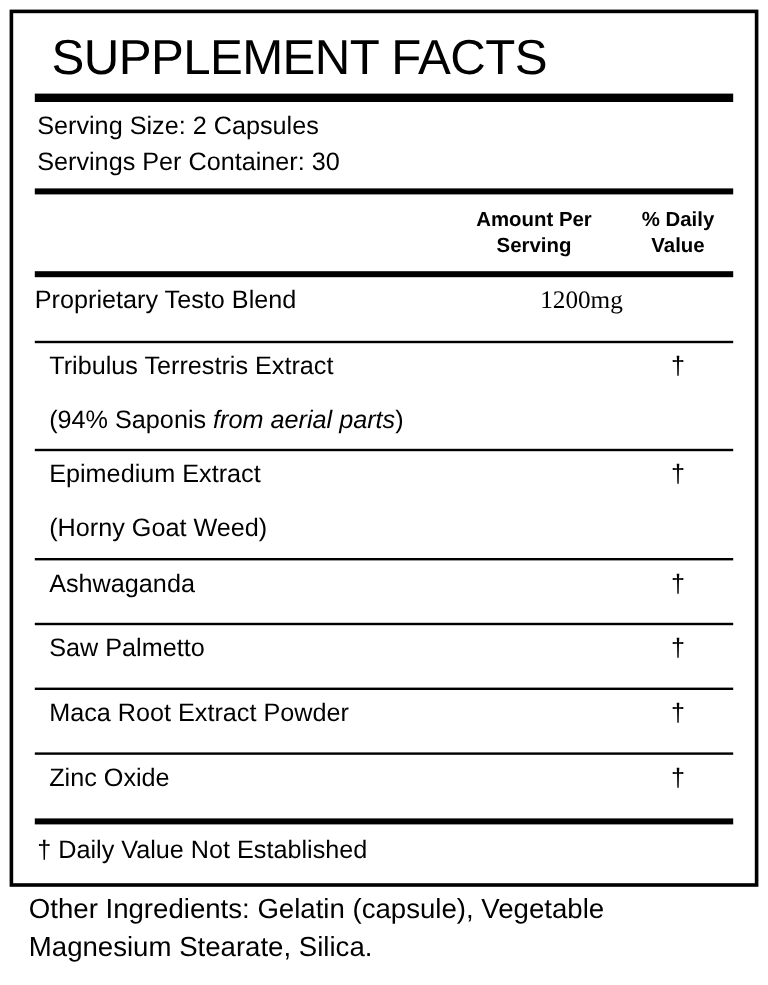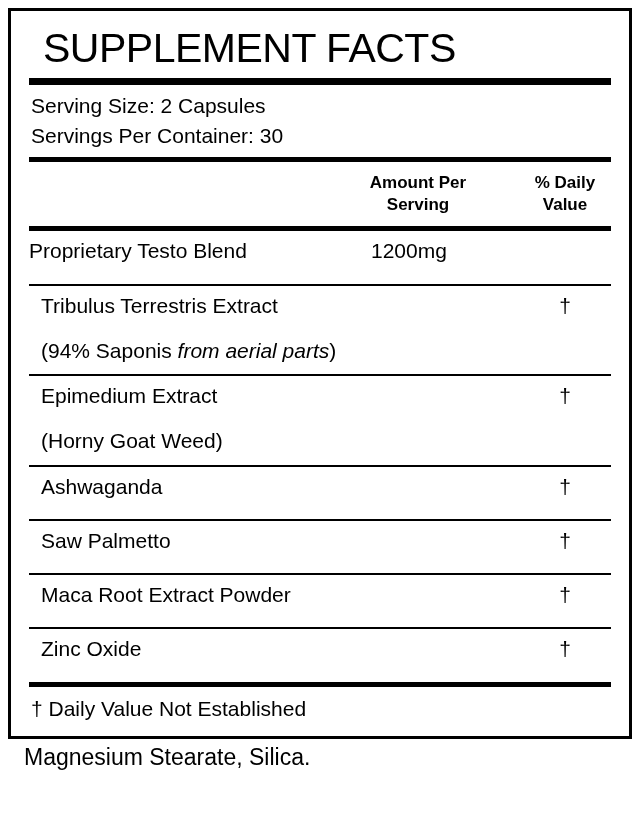--- a/index.html
+++ b/index.html
@@ -58,21 +58,20 @@
     font-size: 21px;
     line-height: 1.42;
   }
   .col-head {
     display: flex;
     justify-content: flex-end;
     align-items: flex-start;
     padding: 10px 0 10px 0;
     min-height: 64px;
     box-sizing: border-box;
-    gap: 27px;
   }
   .col-head .ch {
     font-size: 17px;
     font-weight: bold;
     text-align: center;
     line-height: 1.3;
   }
   .ch-amount {
     width: 148px;
   }
@@ -84,22 +83,23 @@
     align-items: baseline;
     padding: 7px 0 19px 0;
   }
   .row .name {
     flex: 1 1 auto;
     font-size: 21px;
     line-height: 1.25;
   }
   .row .amt {
     width: 148px;
-    text-align: left;
-    font-size: 21px;
+    text-align: right;
+    font-size: 21px;
+    font-family: Liberation Serif, serif;
   }
   .row .dv {
     width: 92px;
     text-align: center;
     font-size: 21px;
   }
   .indent1 { padding-left: 12px; }
   .sub-note {
     font-size: 21px;
     line-height: 1.25;
@@ -211,16 +211,17 @@
       <div class="dv">†</div>
     </div>
 
     <div class="rule-med"></div>
 
     <div class="footnote">† Daily Value Not Established</div>
 
   </div>
 
   <div class="other">
+    <div>Other Ingredients: Gelatin (capsule), Vegetable</div>
     <div>Magnesium Stearate, Silica.</div>
   </div>
 
 </div>
 
 </body></html>

